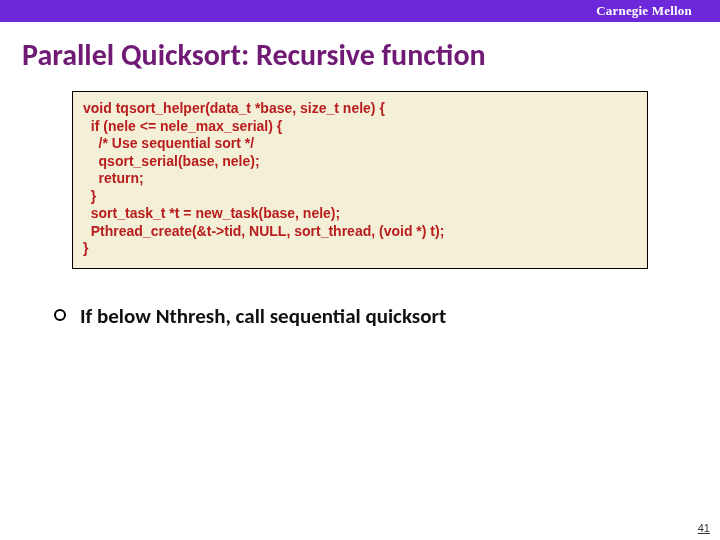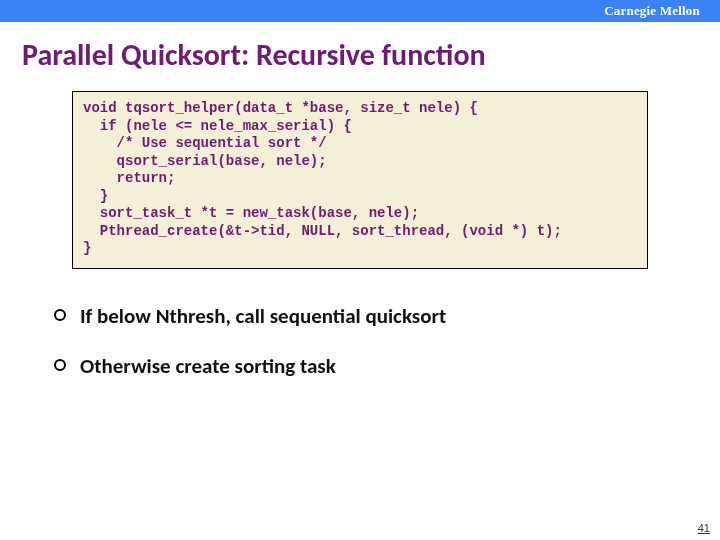--- a/index.html
+++ b/index.html
@@ -5,25 +5,25 @@
   * { box-sizing: border-box; margin: 0; padding: 0; }
   html, body { width: 720px; height: 540px; overflow: hidden; }
   body {
     background: #ffffff;
     font-family: Calibri, Arial, sans-serif;
     position: relative;
   }
   .topbar {
     width: 100%;
     height: 22px;
-    background: #3b82f6;
+    background: #6d28d9;
     display: flex;
     justify-content: flex-end;
     align-items: center;
-    padding-right: 20px;
+    padding-right: 28px;
   }
   .brand {
     color: #ffffff;
     font-family: "Times New Roman", serif;
     font-weight: bold;
     font-size: 13px;
     letter-spacing: 0.2px;
   }
   .title {
     font-size: 30px;
@@ -32,25 +32,25 @@
     padding: 14px 18px 10px 22px;
     font-family: Calibri, Arial, sans-serif;
   }
   .code-box {
     margin: 8px 72px 0 72px;
     background: #f4f0d8;
     border: 1.5px solid #000000;
     padding: 8px 10px 10px 10px;
   }
   .code-box pre {
-    font-family: Liberation Mono, monospace;
+    font-family: Liberation Sans, sans-serif;
     font-weight: bold;
     font-size: 14px;
     line-height: 1.25;
-    color: #701a75;
+    color: #b91c1c;
     white-space: pre;
   }
   .bullets {
     margin: 34px 0 0 54px;
   }
   .bullet-row {
     display: flex;
     align-items: flex-start;
     margin-bottom: 4px;
     margin-top: 24px;
@@ -100,19 +100,15 @@
   sort_task_t *t = new_task(base, nele);
   Pthread_create(&amp;t-&gt;tid, NULL, sort_thread, (void *) t);
 }</pre>
 </div>
 
 <div class="bullets">
   <div class="bullet-row">
     <span class="bullet-icon"></span>
     <span class="bullet-text">If below Nthresh, call sequential quicksort</span>
   </div>
-  <div class="bullet-row">
-    <span class="bullet-icon"></span>
-    <span class="bullet-text">Otherwise create sorting task</span>
-  </div>
 </div>
 
 <div class="page-num">41</div>
 
 </body></html>

